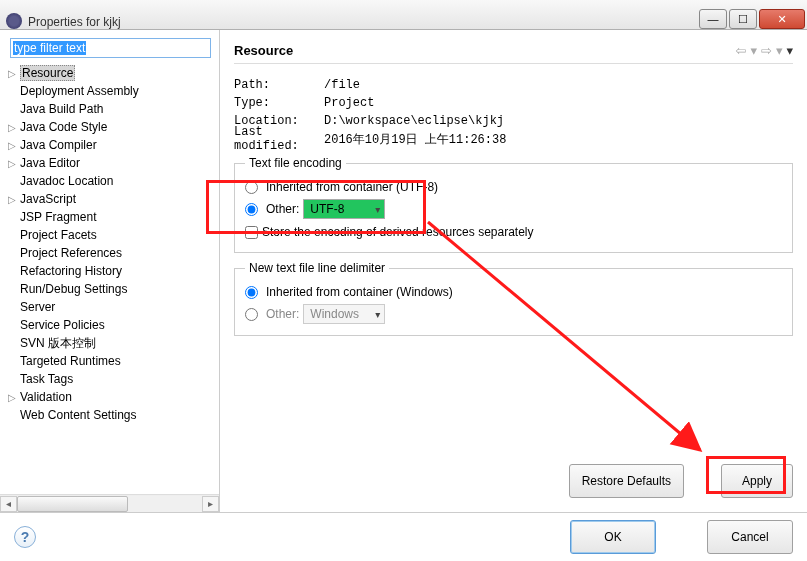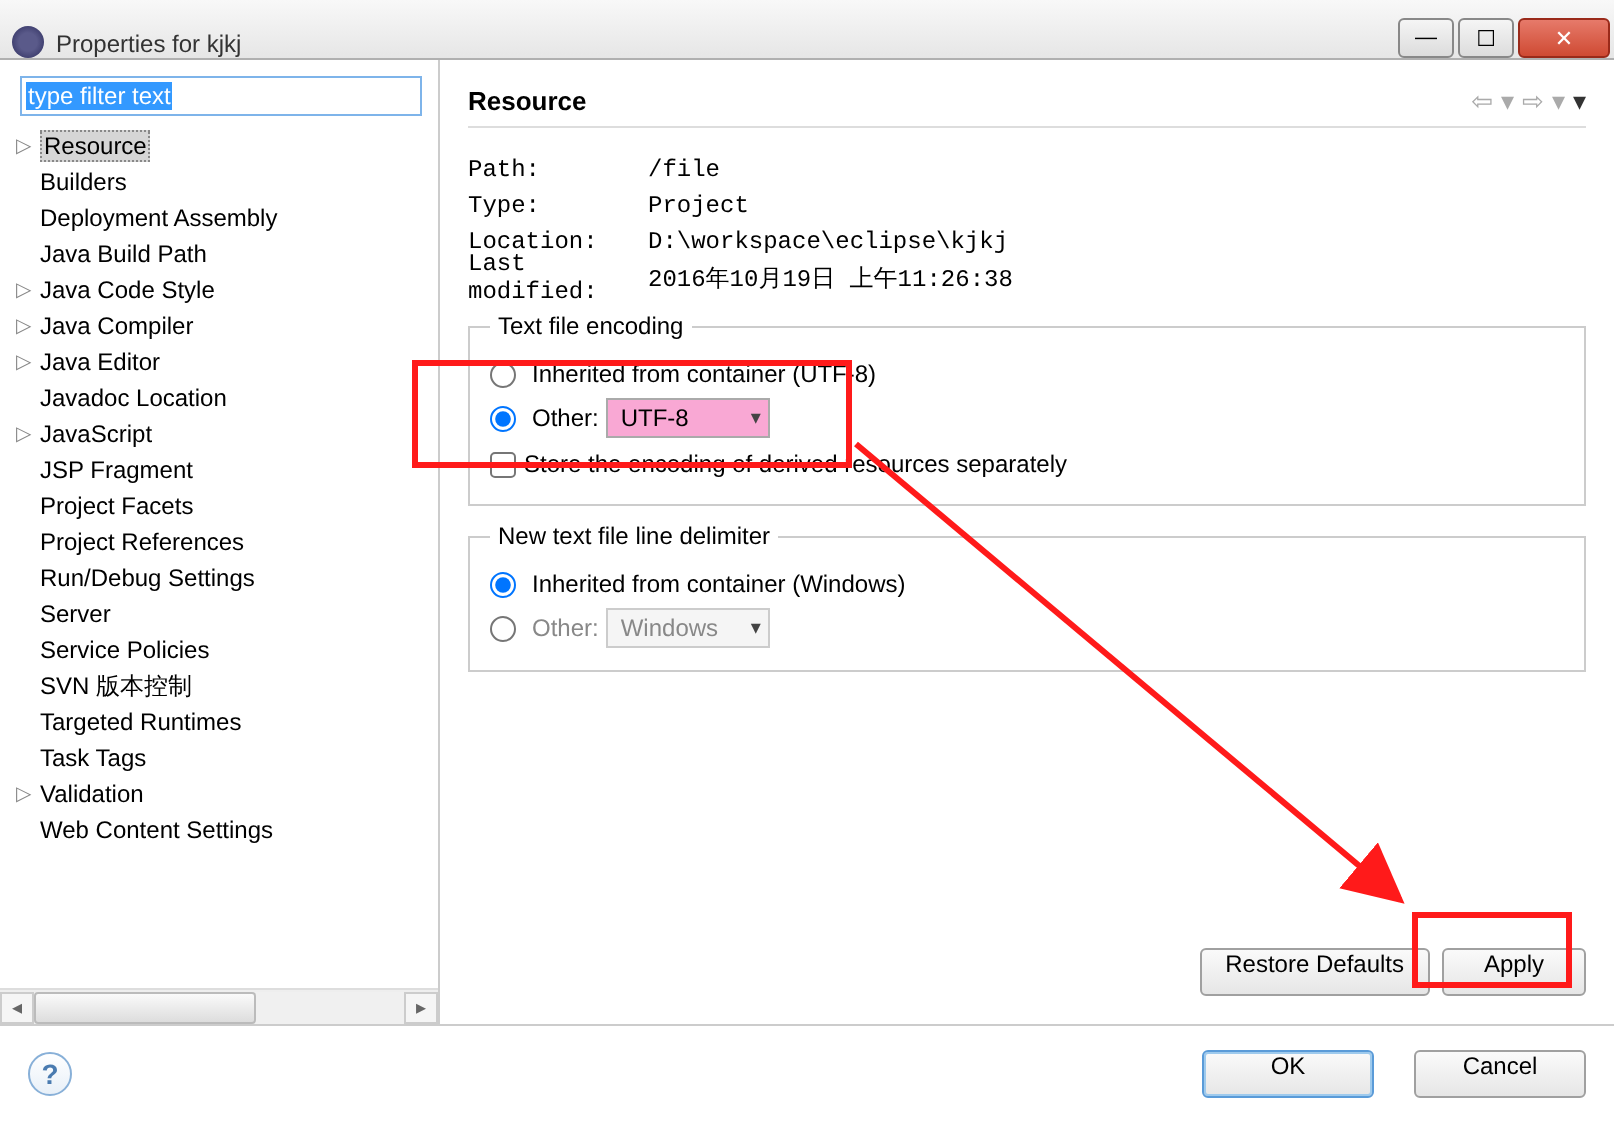--- a/index.html
+++ b/index.html
@@ -129,46 +129,47 @@
     margin: 8px 0 0 0;
     padding: 6px 10px 10px 10px;
   }
   legend { padding: 0 4px; }
   .radio-row {
     display:flex; align-items:center; height: 22px; gap:4px;
   }
   .radio-row input[type=radio] { margin:0 4px 0 0; }
   .dropdown {
     border: 1px solid #aaa;
-    background: #f9a8d4;
+    background: #22c55e;
     height: 20px;
     display: inline-flex;
     align-items: center;
     padding: 0 4px 0 6px;
     min-width: 82px;
   }
   .dropdown .arrow { margin-left:auto; font-size:10px; color:#444; }
   .dropdown.disabled { color:#888; border-color:#ccc; background:#f5f5f5; }
   .checkbox-row { display:flex; align-items:center; height:20px; margin-top:2px; gap:4px; }
   .checkbox-row input { margin:0; }
   .main-buttons {
     margin-top: auto;
     display: flex;
     justify-content: flex-end;
     gap: 6px;
     padding: 6px 0;
   }
   .btn {
     min-width: 72px;
-    height: 24px;
+    height: 34px;
     border: 1px solid #a0a0a0;
     background: linear-gradient(to bottom,#fafafa,#e6e6e6);
     border-radius: 3px;
-    display:flex;align-items:flex-start;justify-content:center;
+    display:flex;align-items:center;justify-content:center;
     padding: 0 12px;
+    margin-left: 31px;
   }
   .btn.large { min-width: 110px; }
   .footer {
     height: 48px;
     display: flex;
     align-items: center;
     padding: 0 14px;
   }
   .help-icon {
     width: 22px; height: 22px;
@@ -210,23 +211,20 @@
   <div class="sidebar">
     <div class="filter-box">
       <span>type filter text</span>
     </div>
     <div class="tree" id="tree">
         <div class="tree-item selected">
           <span class="expander">▷</span>
           <span class="label">Resource</span>
         </div>
         <div class="tree-item">
-          <span class="label">Builders</span>
-        </div>
-        <div class="tree-item">
           <span class="label">Deployment Assembly</span>
         </div>
         <div class="tree-item">
           <span class="label">Java Build Path</span>
         </div>
         <div class="tree-item">
           <span class="expander">▷</span>
           <span class="label">Java Code Style</span>
         </div>
         <div class="tree-item">
@@ -245,20 +243,23 @@
           <span class="label">JavaScript</span>
         </div>
         <div class="tree-item">
           <span class="label">JSP Fragment</span>
         </div>
         <div class="tree-item">
           <span class="label">Project Facets</span>
         </div>
         <div class="tree-item">
           <span class="label">Project References</span>
+        </div>
+        <div class="tree-item">
+          <span class="label">Refactoring History</span>
         </div>
         <div class="tree-item">
           <span class="label">Run/Debug Settings</span>
         </div>
         <div class="tree-item">
           <span class="label">Server</span>
         </div>
         <div class="tree-item">
           <span class="label">Service Policies</span>
         </div>

